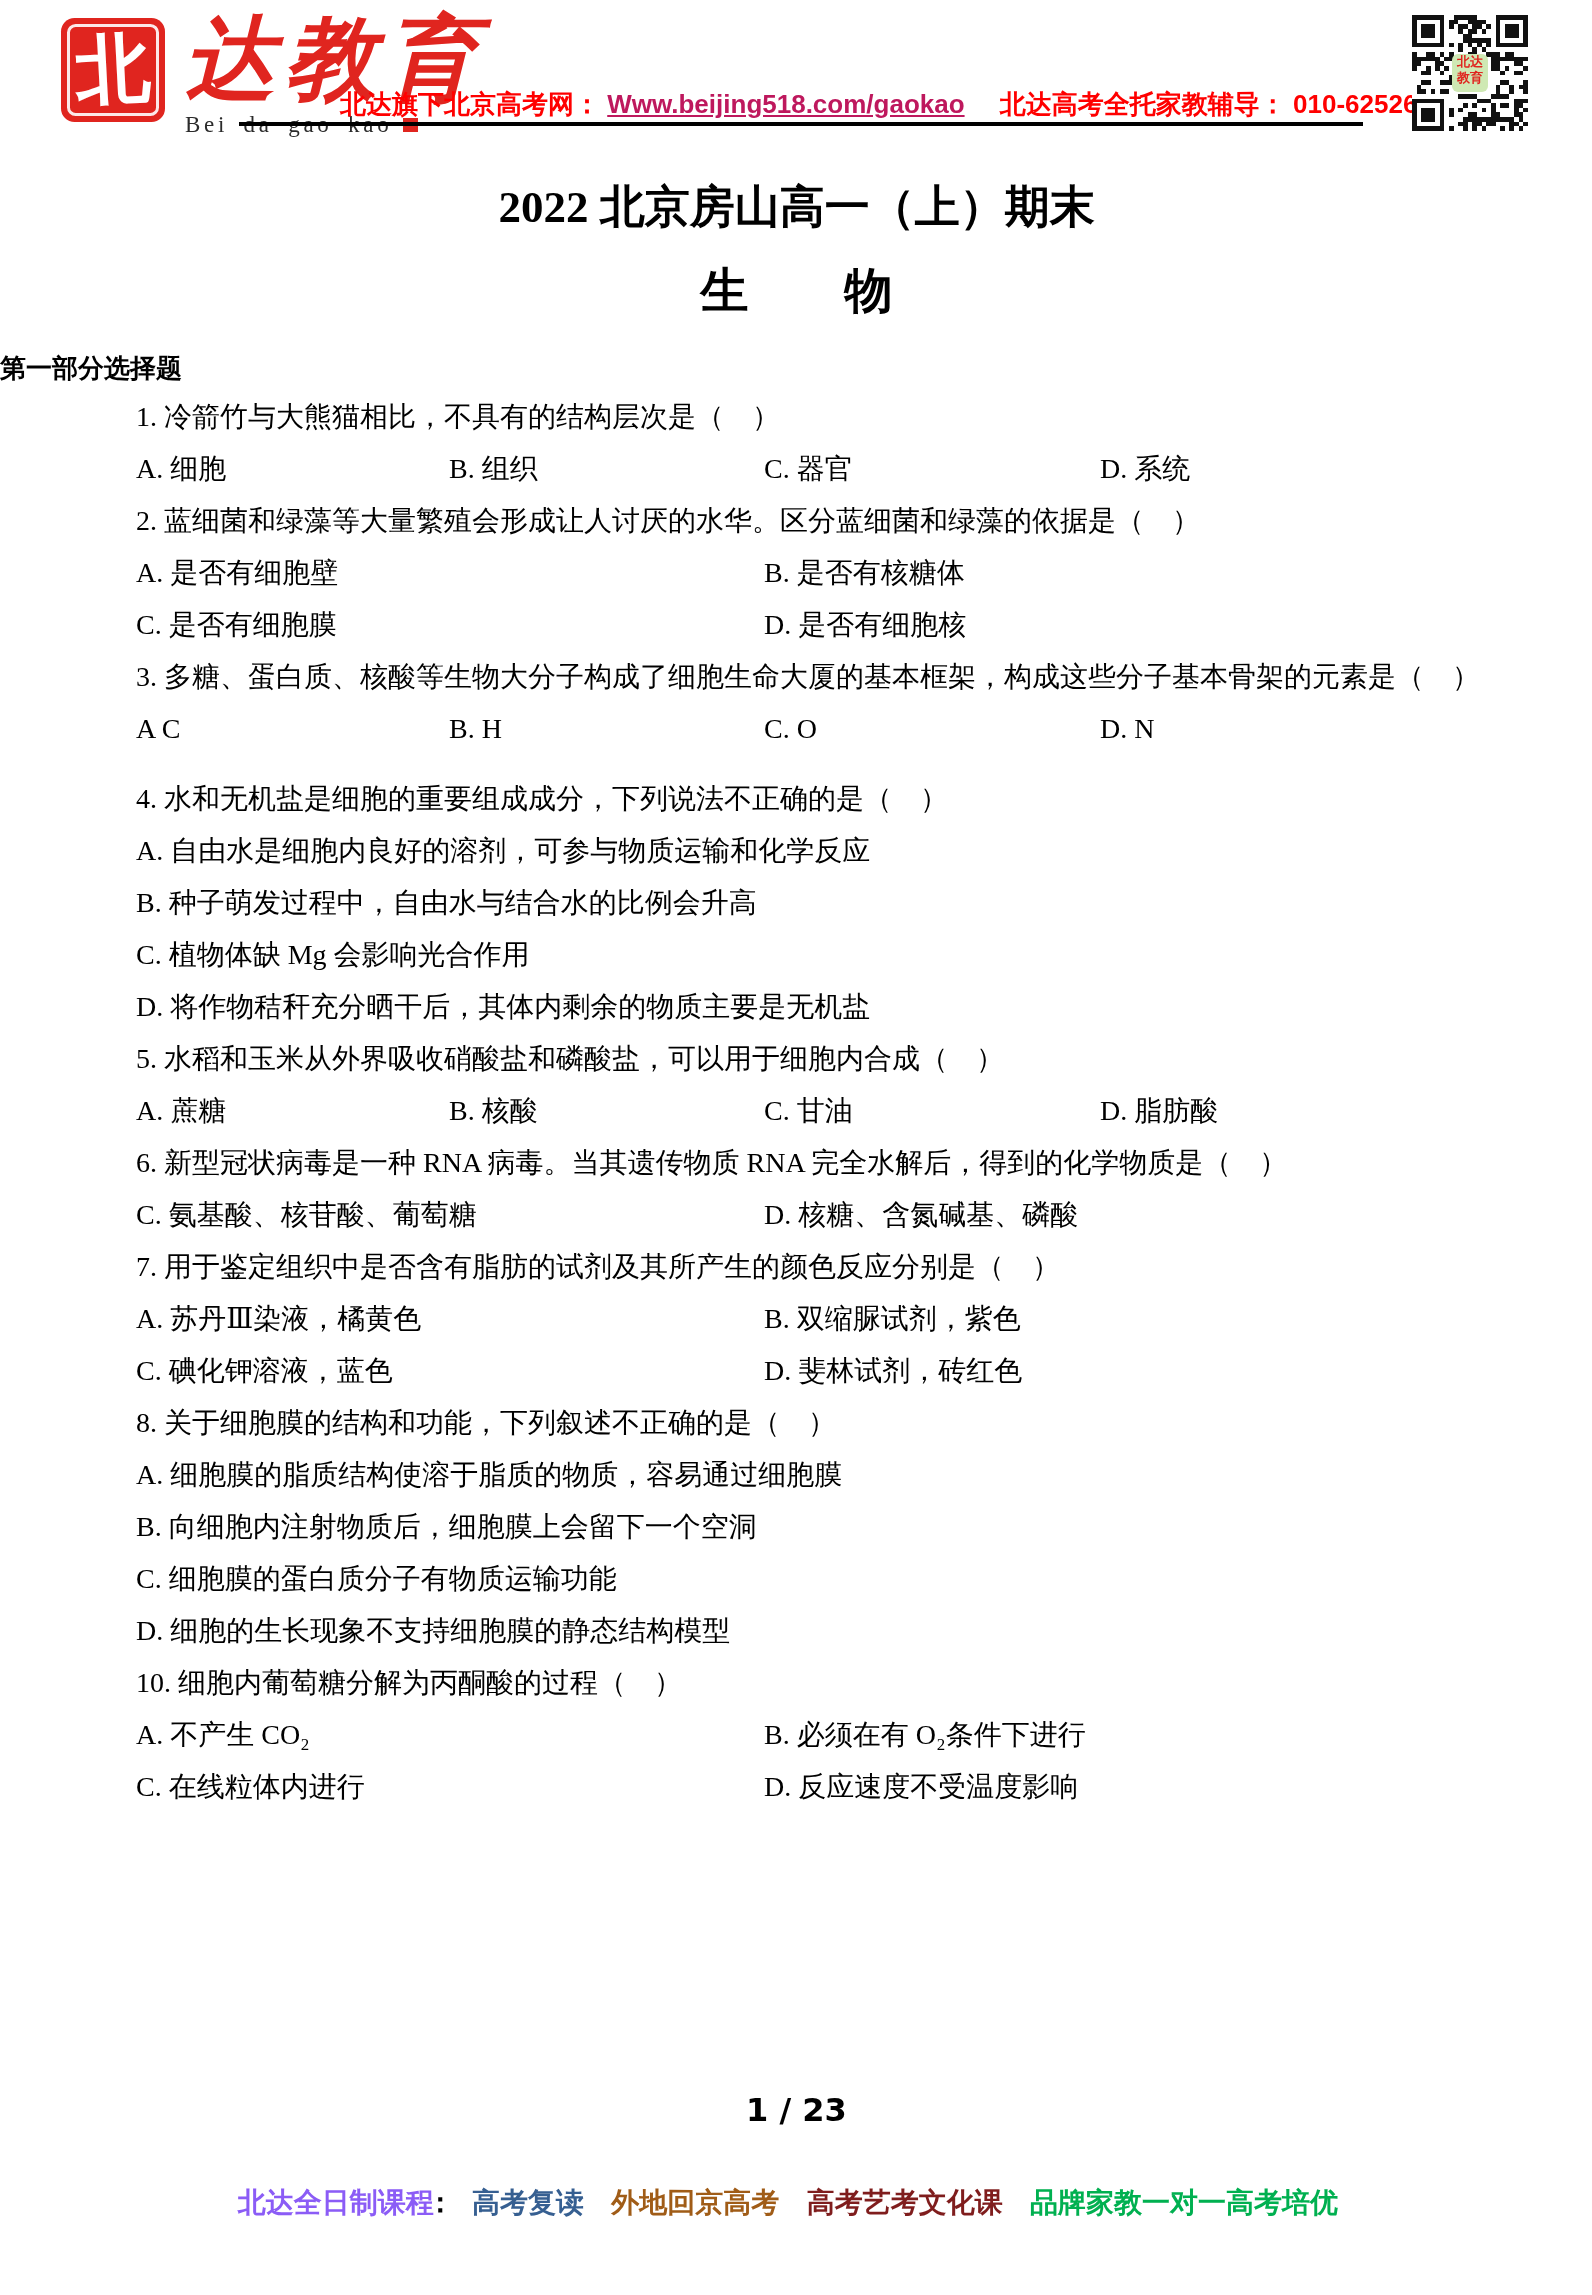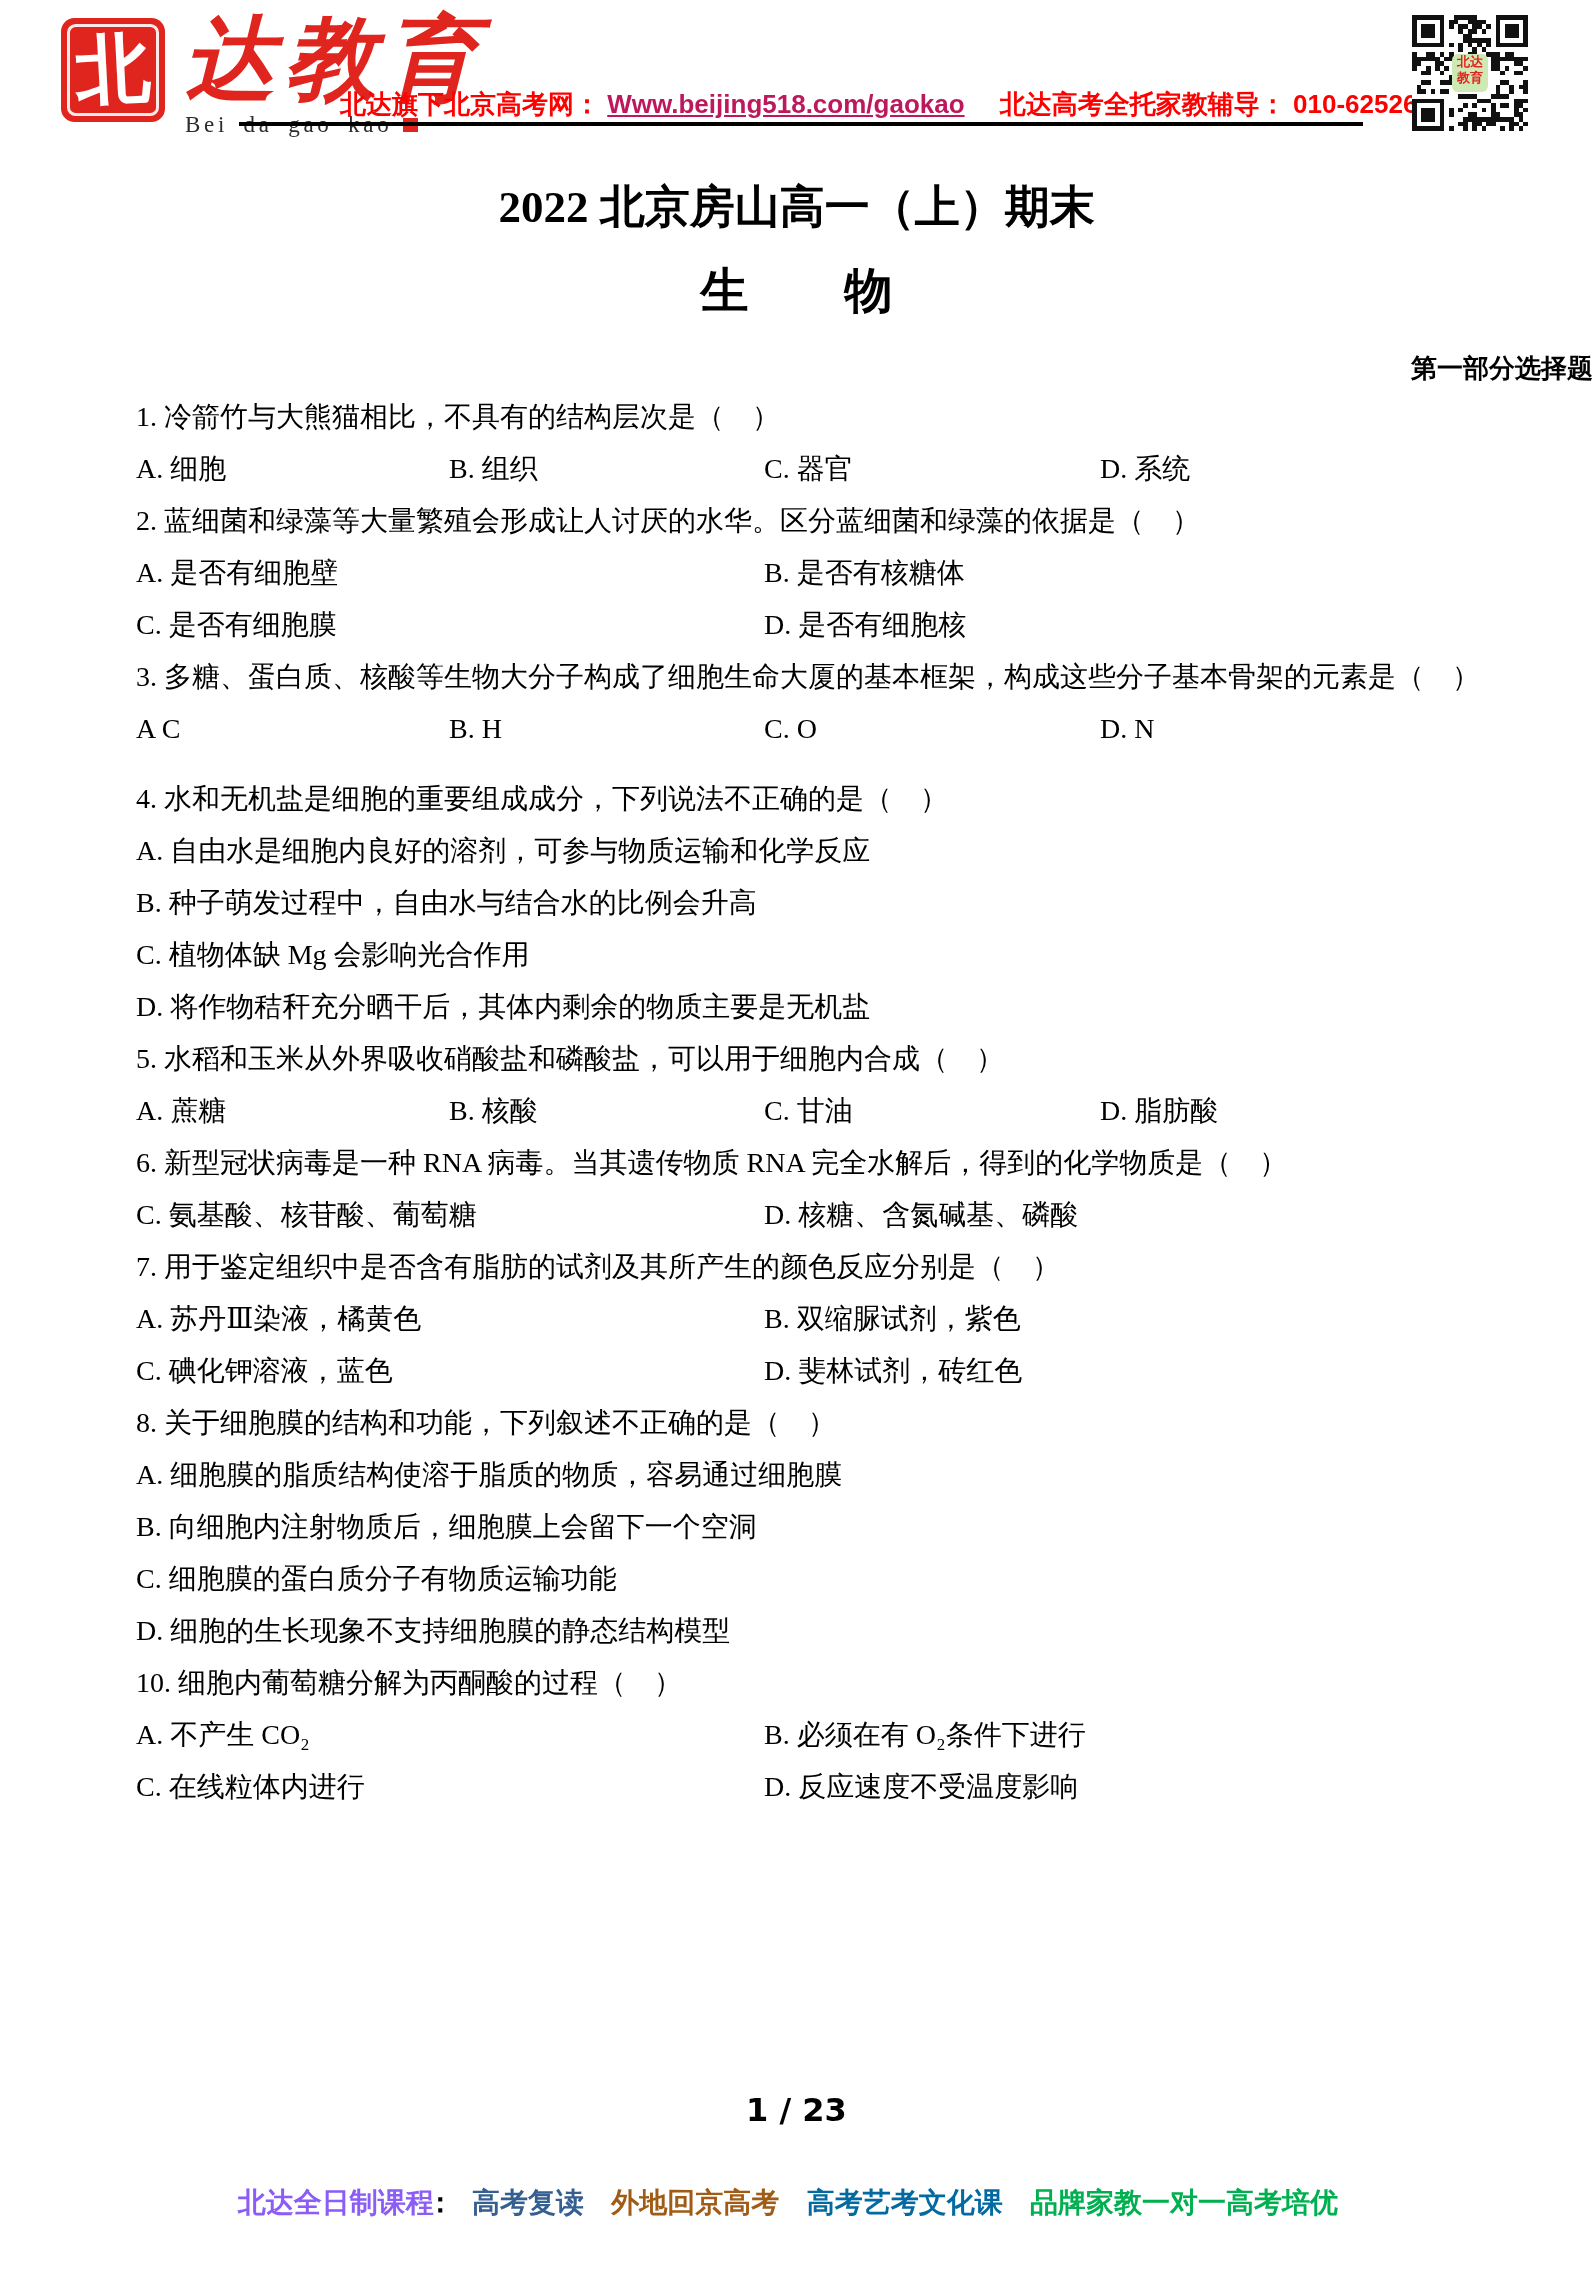--- a/index.html
+++ b/index.html
@@ -65,21 +65,21 @@
   .title{
     position:absolute;left:0;top:177px;width:100%;margin:0;
     text-align:center;font-size:45px;font-weight:700;
   }
   .subject{
     position:absolute;left:0;top:259px;width:100%;margin:0;
     text-align:center;font-size:48px;font-weight:700;
   }
   .section-heading{
     position:absolute;left:0;top:351px;width:100%;margin:0;
-    text-align:right;font-size:26px;font-weight:700;
+    text-align:left;font-size:26px;font-weight:700;
   }
 
   
   main{position:absolute;left:136px;top:391px;width:1386px;}
   .line{position:relative;height:52px;font-size:28px;line-height:52px;white-space:nowrap;}
   .col{position:absolute;top:0;}
   .c0{left:0;}
   .c1{left:313px;text-align:center;}
   .c2{left:628px;}
   .c3{left:944px;margin-left:20px;}
@@ -429,18 +429,18 @@
       </div>
     </section>
 
   </main>
 
   <div class="pageno">1 / 23</div>
   <div class="promo">
     <span class="tight" style="color: #8b5cf6;">北达全日制课程</span><span class="tight" style="color: rgb(0, 0, 0);">：</span>
     <span style="color: rgb(54, 95, 145);">高考复读</span>
     <span style="color: rgb(160, 92, 23);">外地回京高考</span>
-    <span style="color: #0369a1;">高考艺考文化课</span>
+    <span style="color: #7f1d1d;">高考艺考文化课</span>
     <span style="color: rgb(0, 176, 80);">品牌家教一对一高考培优</span>
   </div>
 
 </div>
 
 
 </body></html>

